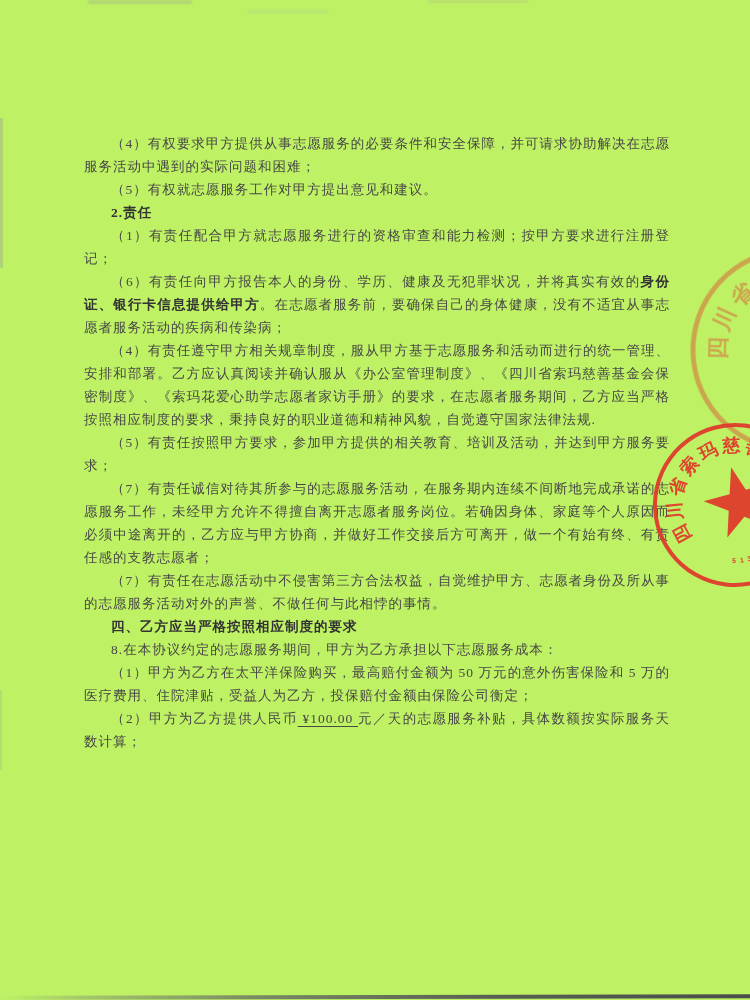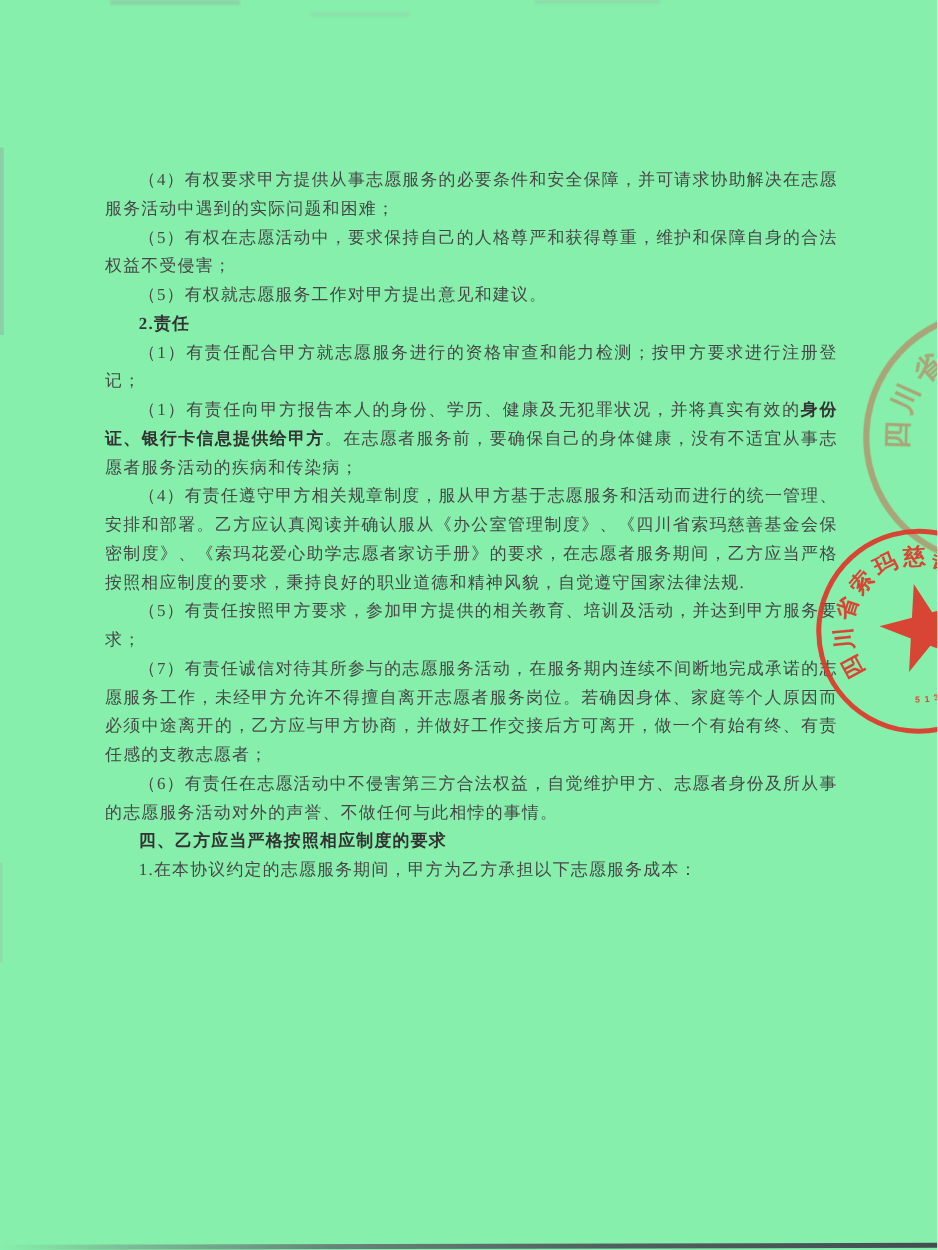--- a/index.html
+++ b/index.html
@@ -7,21 +7,21 @@
     padding: 0;
     width: 750px;
     height: 1000px;
     overflow: hidden;
     background: #ffffff;
   }
   .page {
     position: relative;
     width: 750px;
     height: 1000px;
-    background: #86efac;
+    background: #bef264;
     overflow: hidden;
     font-family: "Liberation Serif", serif;
     text-decoration: underline;
   }
   
   .doc-text {
     position: absolute;
     left: 84px;
     top: 132px;
     width: 586px;
@@ -126,31 +126,32 @@
     transform: rotate(-0.12deg);
   }
 </style>
 </head>
 <body>
 
 <div class="page">
 
   <div class="doc-text">
     <p><span>（4）有权要求甲方提供从事志愿服务的必要条件和安全保障，并可请求协助解决在志愿服务活动中遇到的实际问题和困难；</span></p>
-    <p><span>（5）有权在志愿活动中，要求保持自己的人格尊严和获得尊重，维护和保障自身的合法权益不受侵害；</span></p>
     <p><span>（5）有权就志愿服务工作对甲方提出意见和建议。</span></p>
     <p><span class="seg-b">2.责任</span></p>
     <p><span>（1）有责任配合甲方就志愿服务进行的资格审查和能力检测；按甲方要求进行注册登记；</span></p>
-    <p><span>（1）有责任向甲方报告本人的身份、学历、健康及无犯罪状况，并将真实有效的</span><span class="seg-b">身份证、银行卡信息提供给甲方</span><span>。在志愿者服务前，要确保自己的身体健康，没有不适宜从事志愿者服务活动的疾病和传染病；</span></p>
+    <p><span>（6）有责任向甲方报告本人的身份、学历、健康及无犯罪状况，并将真实有效的</span><span class="seg-b">身份证、银行卡信息提供给甲方</span><span>。在志愿者服务前，要确保自己的身体健康，没有不适宜从事志愿者服务活动的疾病和传染病；</span></p>
     <p><span>（4）有责任遵守甲方相关规章制度，服从甲方基于志愿服务和活动而进行的统一管理、安排和部署。乙方应认真阅读并确认服从《办公室管理制度》、《四川省索玛慈善基金会保密制度》、《索玛花爱心助学志愿者家访手册》的要求，在志愿者服务期间，乙方应当严格按照相应制度的要求，秉持良好的职业道德和精神风貌，自觉遵守国家法律法规.</span></p>
     <p><span>（5）有责任按照甲方要求，参加甲方提供的相关教育、培训及活动，并达到甲方服务要求；</span></p>
     <p><span>（7）有责任诚信对待其所参与的志愿服务活动，在服务期内连续不间断地完成承诺的志愿服务工作，未经甲方允许不得擅自离开志愿者服务岗位。若确因身体、家庭等个人原因而必须中途离开的，乙方应与甲方协商，并做好工作交接后方可离开，做一个有始有终、有责任感的支教志愿者；</span></p>
-    <p><span>（6）有责任在志愿活动中不侵害第三方合法权益，自觉维护甲方、志愿者身份及所从事的志愿服务活动对外的声誉、不做任何与此相悖的事情。</span></p>
+    <p><span>（7）有责任在志愿活动中不侵害第三方合法权益，自觉维护甲方、志愿者身份及所从事的志愿服务活动对外的声誉、不做任何与此相悖的事情。</span></p>
     <p><span class="seg-b">四、乙方应当严格按照相应制度的要求</span></p>
-    <p><span>1.在本协议约定的志愿服务期间，甲方为乙方承担以下志愿服务成本：</span></p>
+    <p><span>8.在本协议约定的志愿服务期间，甲方为乙方承担以下志愿服务成本：</span></p>
+    <p><span>（1）甲方为乙方在太平洋保险购买，最高赔付金额为 50 万元的意外伤害保险和 5 万的医疗费用、住院津贴，受益人为乙方，投保赔付金额由保险公司衡定；</span></p>
+    <p><span>（2）甲方为乙方提供人民币</span><span class="seg-u">&nbsp;¥100.00&nbsp;</span><span>元／天的志愿服务补贴，具体数额按实际服务天数计算；</span></p>
   </div>
 
   <div class="stamp stamp-upper">
     <div class="seal-ring"></div>
     <div class="seal-star">★</div>
     <div class="seal-arc">
         <span class="arc-ch" style="transform: rotate(-103.5deg) translateY(-60px);">四</span>
         <span class="arc-ch" style="transform: rotate(-80.5deg) translateY(-60px);">川</span>
         <span class="arc-ch" style="transform: rotate(-57.5deg) translateY(-60px);">省</span>
       </div>

